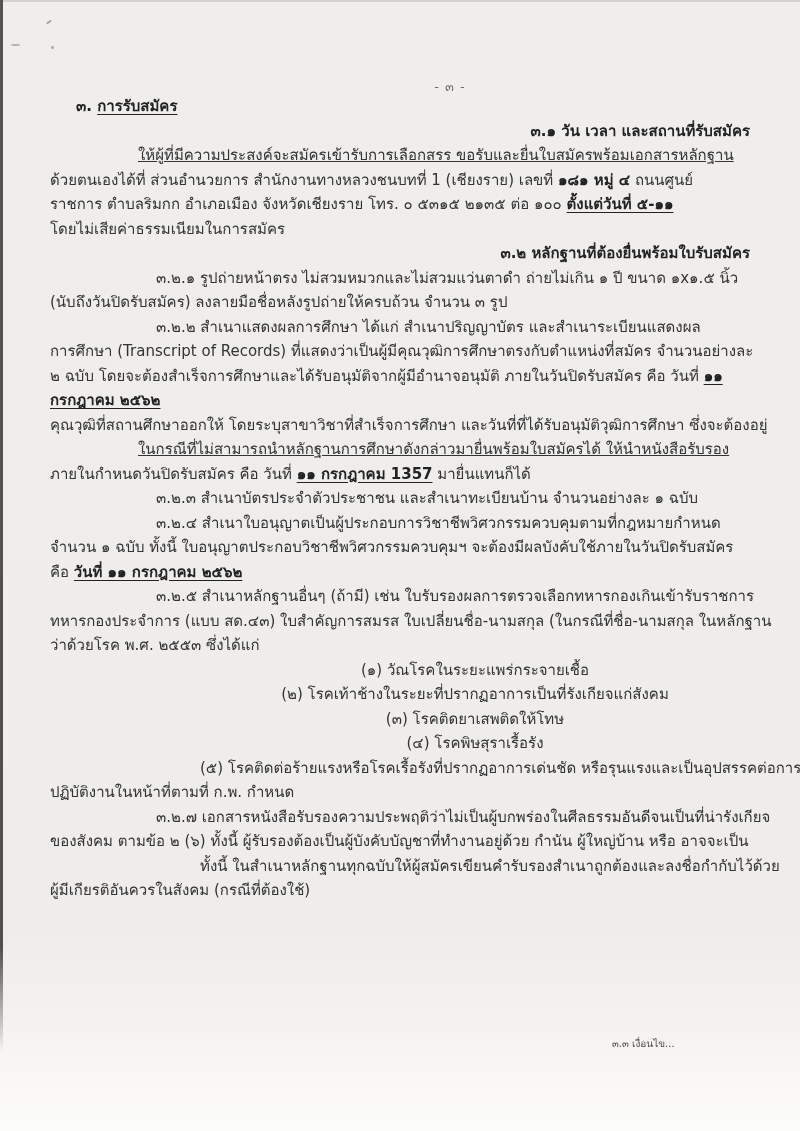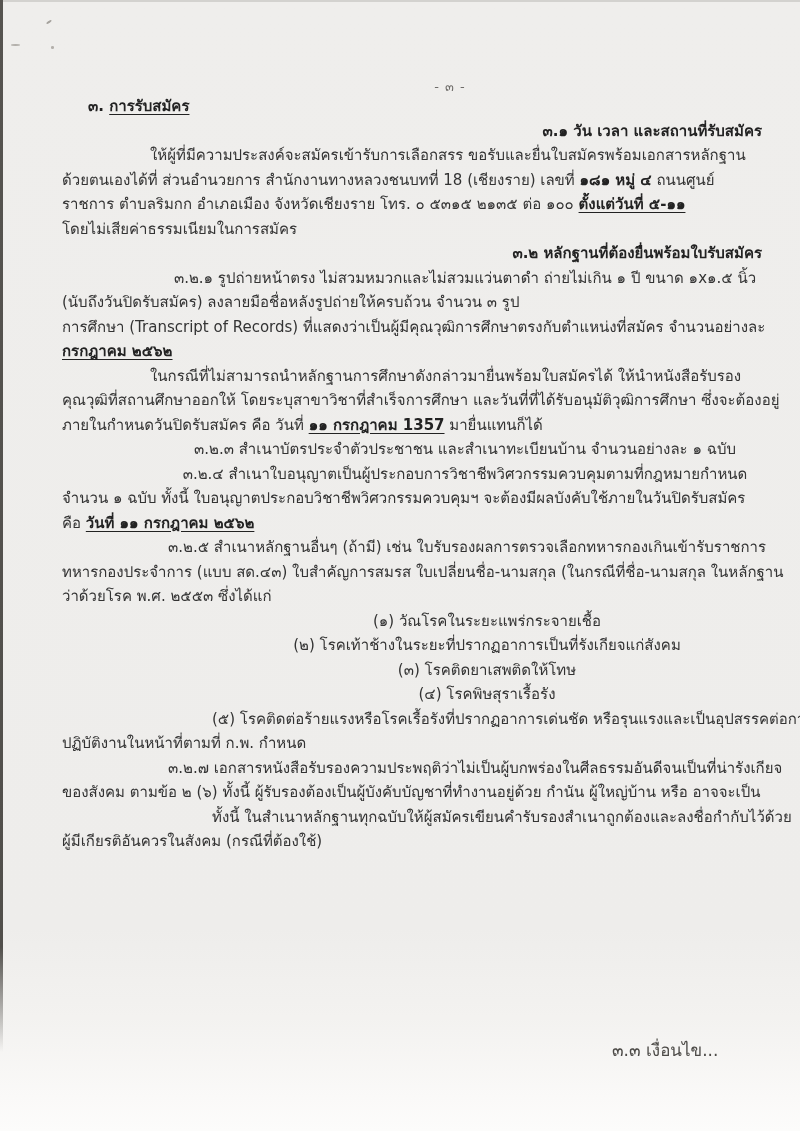--- a/index.html
+++ b/index.html
@@ -23,63 +23,65 @@
   }
   .speck{position:absolute;background:#a5a29d;border-radius:45%;}
   .speck.s1{left:46px;top:21px;width:6px;height:2px;transform:rotate(-35deg);}
   .speck.s2{left:11px;top:44px;width:9px;height:2px;background:#b3b0ab;}
   .speck.s3{left:51px;top:46px;width:3px;height:3px;background:#b3b0ab;}
   .page-number{
     position:absolute;left:410px;top:76px;width:80px;text-align:center;
     font-size:13px;color:#6e6c69;letter-spacing:1px;
   }
   .content{
-    position:absolute;left:62px;top:94px;width:700px;
+    position:absolute;left:50px;top:94px;width:700px;
     font-size:15px;line-height:24.5px;
   }
   .line{white-space:nowrap;}
   .lv0{padding-left:0;}
   .lv1{padding-left:26px;}
   .lv2{padding-left:56px;text-align:right;}
-  .lv3{padding-left:88px;}
-  .lv4{padding-left:106px;text-align:center;}
+  .lv3{padding-left:88px;text-decoration:underline;}
+  .lv4{padding-left:106px;}
   .lv5{padding-left:150px;text-align:center;}
   .s-n{font-weight:normal;}
   .s-b{font-weight:bold;color:#222;}
   .s-bu{font-weight:bold;color:#222;text-decoration:underline;text-underline-offset:3px;}
   .footer-note{
     position:absolute;left:612px;top:1036px;
-    font-size:17px;color:#4c4a47;
+    font-size:10px;color:#4c4a47;
   }
 </style>
 </head>
 <body>
 
 <div class="page">
   <div class="edge-left"></div>
   <div class="speck s1"></div>
   <div class="speck s2"></div>
   <div class="speck s3"></div>
 
   <div class="page-number">- ๓ -</div>
 
   <div class="content">
       <div class="line lv1"><span class="s-b">๓. </span><span class="s-bu">การรับสมัคร</span></div>
       <div class="line lv2"><span class="s-b">๓.๑ วัน เวลา และสถานที่รับสมัคร</span></div>
       <div class="line lv3"><span class="s-n">ให้ผู้ที่มีความประสงค์จะสมัครเข้ารับการเลือกสรร ขอรับและยื่นใบสมัครพร้อมเอกสารหลักฐาน</span></div>
-      <div class="line lv0"><span class="s-n">ด้วยตนเองได้ที่ ส่วนอำนวยการ สำนักงานทางหลวงชนบทที่ 18 (เชียงราย) เลขที่ </span><span class="s-b">๑๘๑ หมู่ ๔</span><span class="s-n"> ถนนศูนย์</span></div>
+      <div class="line lv0"><span class="s-n">ด้วยตนเองได้ที่ ส่วนอำนวยการ สำนักงานทางหลวงชนบทที่ 1 (เชียงราย) เลขที่ </span><span class="s-b">๑๘๑ หมู่ ๔</span><span class="s-n"> ถนนศูนย์</span></div>
       <div class="line lv0"><span class="s-n">ราชการ ตำบลริมกก อำเภอเมือง จังหวัดเชียงราย โทร. ๐ ๕๓๑๕ ๒๑๓๕ ต่อ ๑๐๐ </span><span class="s-bu">ตั้งแต่วันที่ ๕-๑๑</span></div>
       <div class="line lv0"><span class="s-n">โดยไม่เสียค่าธรรมเนียมในการสมัคร</span></div>
       <div class="line lv2"><span class="s-b">๓.๒ หลักฐานที่ต้องยื่นพร้อมใบรับสมัคร</span></div>
       <div class="line lv4"><span class="s-n">๓.๒.๑ รูปถ่ายหน้าตรง ไม่สวมหมวกและไม่สวมแว่นตาดำ ถ่ายไม่เกิน ๑ ปี ขนาด ๑x๑.๕ นิ้ว</span></div>
       <div class="line lv0"><span class="s-n">(นับถึงวันปิดรับสมัคร) ลงลายมือชื่อหลังรูปถ่ายให้ครบถ้วน จำนวน ๓ รูป</span></div>
+      <div class="line lv4"><span class="s-n">๓.๒.๒ สำเนาแสดงผลการศึกษา ได้แก่ สำเนาปริญญาบัตร และสำเนาระเบียนแสดงผล</span></div>
       <div class="line lv0"><span class="s-n">การศึกษา (Transcript of Records) ที่แสดงว่าเป็นผู้มีคุณวุฒิการศึกษาตรงกับตำแหน่งที่สมัคร จำนวนอย่างละ</span></div>
+      <div class="line lv0"><span class="s-n">๒ ฉบับ โดยจะต้องสำเร็จการศึกษาและได้รับอนุมัติจากผู้มีอำนาจอนุมัติ ภายในวันปิดรับสมัคร คือ วันที่ </span><span class="s-bu">๑๑</span></div>
       <div class="line lv0"><span class="s-bu">กรกฎาคม ๒๕๖๒</span></div>
+      <div class="line lv0"><span class="s-n">คุณวุฒิที่สถานศึกษาออกให้ โดยระบุสาขาวิชาที่สำเร็จการศึกษา และวันที่ที่ได้รับอนุมัติวุฒิการศึกษา ซึ่งจะต้องอยู่</span></div>
       <div class="line lv3"><span class="s-n">ในกรณีที่ไม่สามารถนำหลักฐานการศึกษาดังกล่าวมายื่นพร้อมใบสมัครได้ ให้นำหนังสือรับรอง</span></div>
-      <div class="line lv0"><span class="s-n">คุณวุฒิที่สถานศึกษาออกให้ โดยระบุสาขาวิชาที่สำเร็จการศึกษา และวันที่ที่ได้รับอนุมัติวุฒิการศึกษา ซึ่งจะต้องอยู่</span></div>
       <div class="line lv0"><span class="s-n">ภายในกำหนดวันปิดรับสมัคร คือ วันที่ </span><span class="s-bu">๑๑ กรกฎาคม 1357</span><span class="s-n"> มายื่นแทนก็ได้</span></div>
       <div class="line lv4"><span class="s-n">๓.๒.๓ สำเนาบัตรประจำตัวประชาชน และสำเนาทะเบียนบ้าน จำนวนอย่างละ ๑ ฉบับ</span></div>
       <div class="line lv4"><span class="s-n">๓.๒.๔ สำเนาใบอนุญาตเป็นผู้ประกอบการวิชาชีพวิศวกรรมควบคุมตามที่กฎหมายกำหนด</span></div>
       <div class="line lv0"><span class="s-n">จำนวน ๑ ฉบับ ทั้งนี้ ใบอนุญาตประกอบวิชาชีพวิศวกรรมควบคุมฯ จะต้องมีผลบังคับใช้ภายในวันปิดรับสมัคร</span></div>
       <div class="line lv0"><span class="s-n">คือ </span><span class="s-bu">วันที่ ๑๑ กรกฎาคม ๒๕๖๒</span></div>
       <div class="line lv4"><span class="s-n">๓.๒.๕ สำเนาหลักฐานอื่นๆ (ถ้ามี) เช่น ใบรับรองผลการตรวจเลือกทหารกองเกินเข้ารับราชการ</span></div>
       <div class="line lv0"><span class="s-n">ทหารกองประจำการ (แบบ สด.๔๓) ใบสำคัญการสมรส ใบเปลี่ยนชื่อ-นามสกุล (ในกรณีที่ชื่อ-นามสกุล ในหลักฐาน</span></div>
       <div class="line lv0"><span class="s-n">ว่าด้วยโรค พ.ศ. ๒๕๕๓ ซึ่งได้แก่</span></div>
       <div class="line lv5"><span class="s-n">(๑) วัณโรคในระยะแพร่กระจายเชื้อ</span></div>
       <div class="line lv5"><span class="s-n">(๒) โรคเท้าช้างในระยะที่ปรากฏอาการเป็นที่รังเกียจแก่สังคม</span></div>

